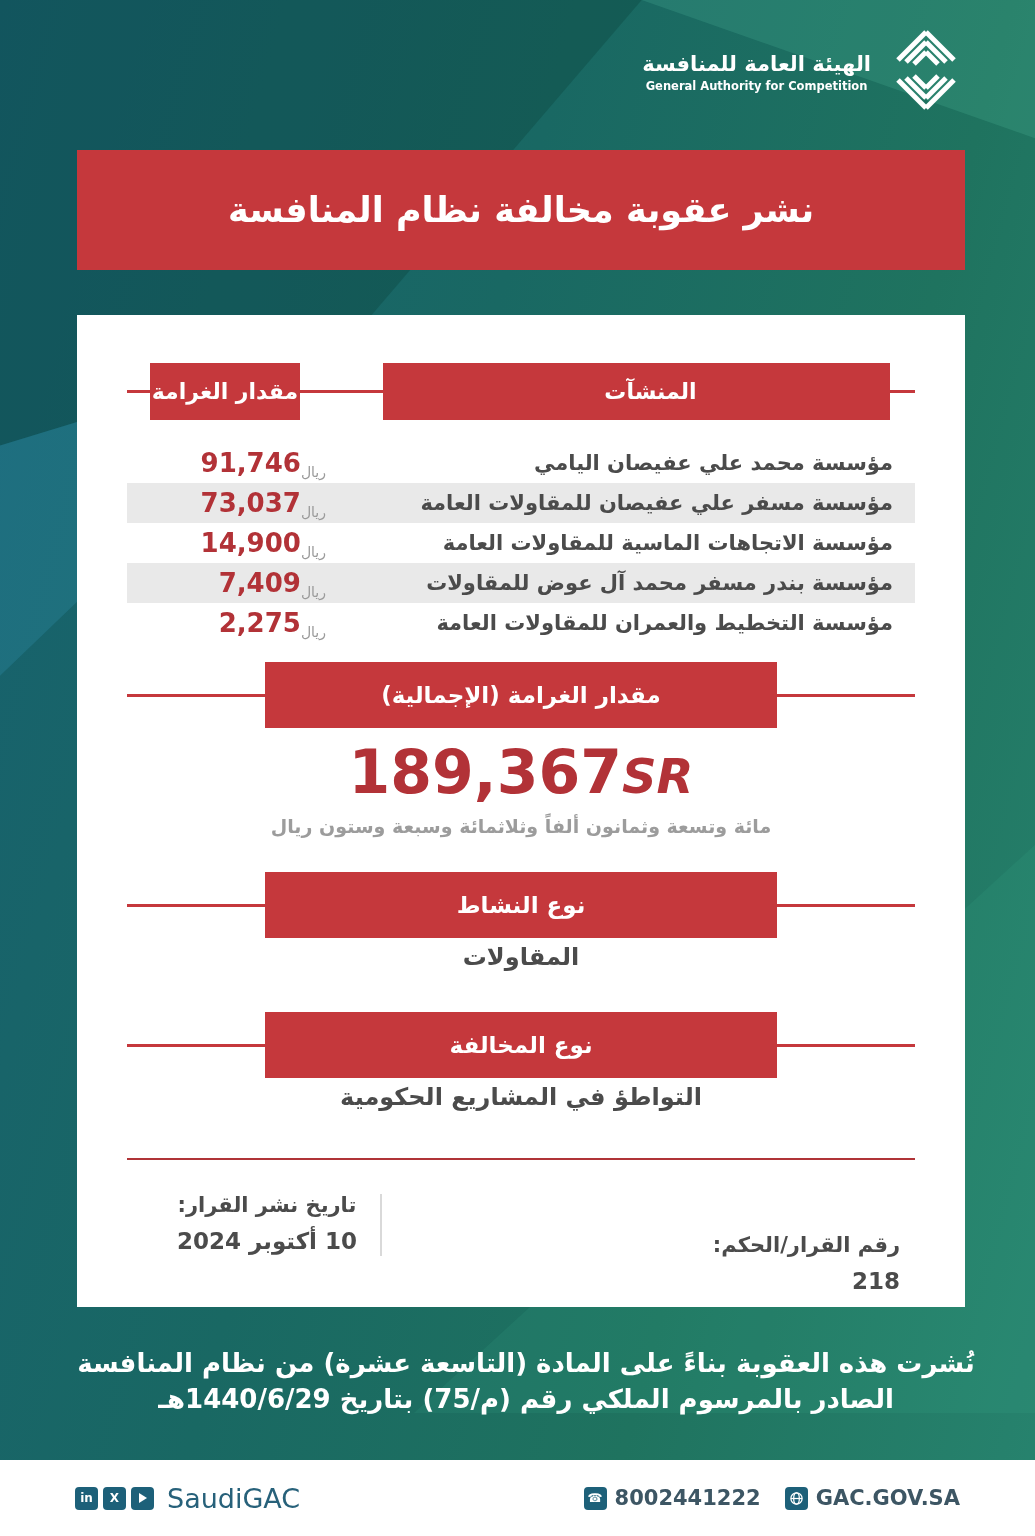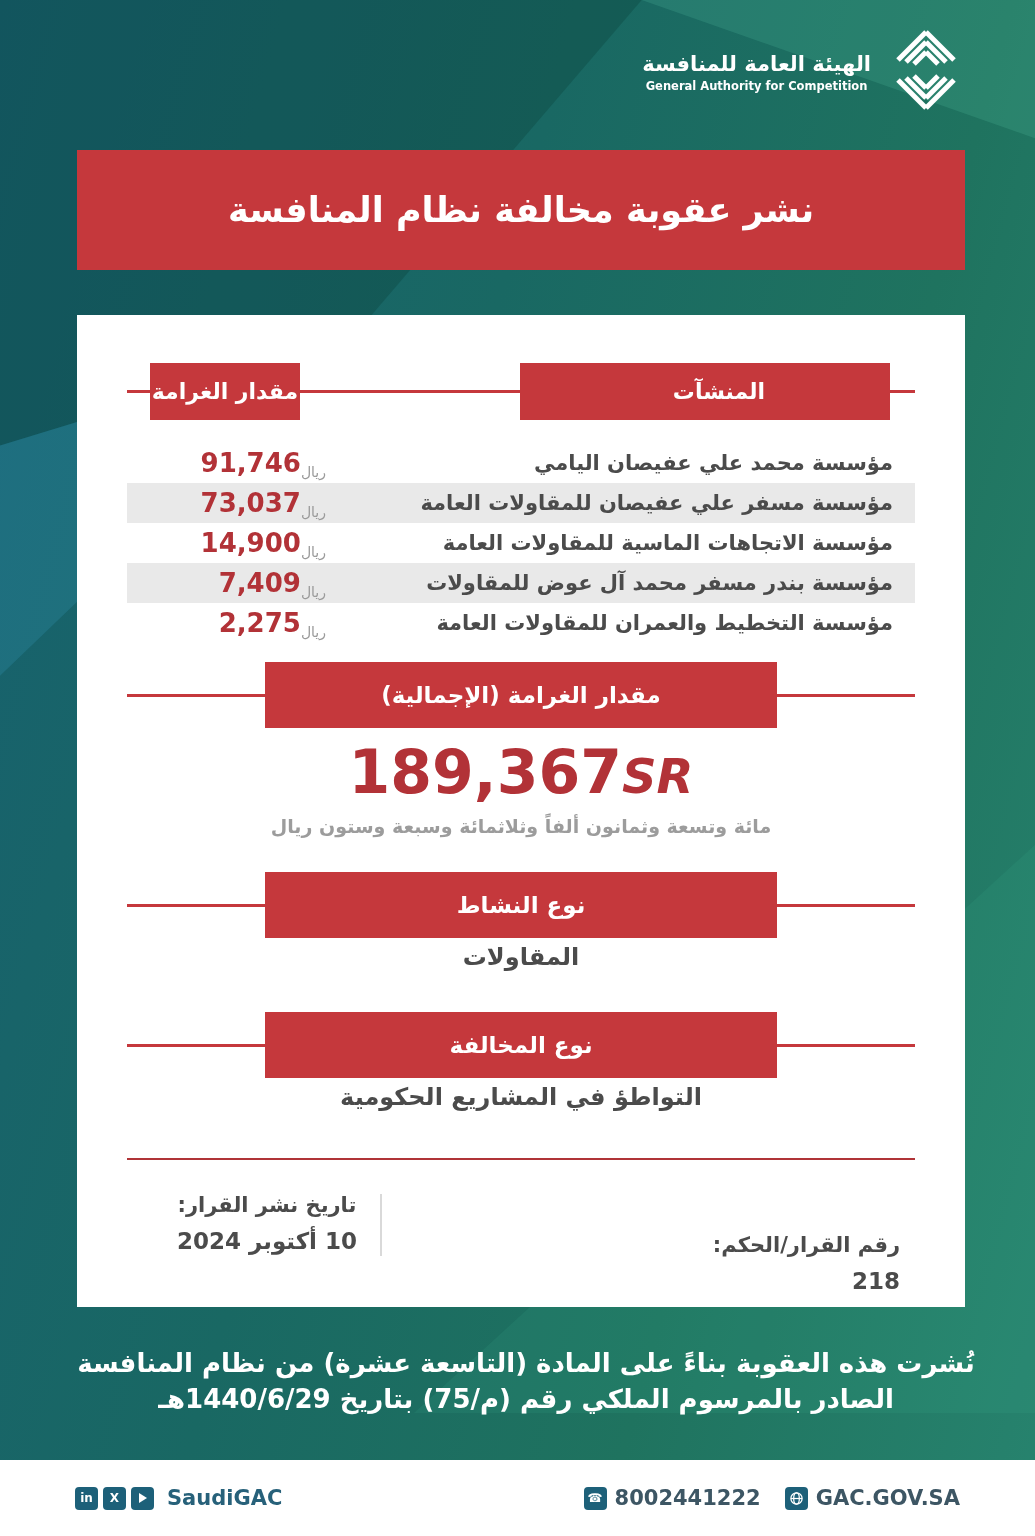--- a/index.html
+++ b/index.html
@@ -26,21 +26,21 @@
 
   
   .card { position:absolute; left:77px; top:315px; width:888px; height:992px; background:#ffffff; }
 
   .header-row { position:absolute; top:48px; left:50px; right:50px; height:57px; display:flex; align-items:center; }
   .seg { height:3px; background:#c5383c; }
   .seg.s1 { width:23px; } .seg.mid { flex:1; } .seg.s2 { width:25px; }
   .hdr-box { background:#c5383c; height:57px; display:flex; align-items:center; justify-content:center;
              color:#fff; font-weight:bold; font-size:22px; direction:rtl; }
   .hdr-box.fine-h { width:150px; }
-  .hdr-box.est-h  { width:370px;padding-left:28px; }
+  .hdr-box.est-h  { width:507px;padding-left:28px; }
 
   .rows { position:absolute; top:128px; left:50px; right:50px; }
   .row { height:40px; display:flex; align-items:center; justify-content:space-between;
          direction:rtl; padding-right:22px; }
   .row.striped { background:#e9e9e9; }
   .row .name { font-weight:bold; color:#4b4b4b; font-size:21px; }
   .row .fine { direction:ltr; width:200px; text-align:right; white-space:nowrap; }
   .row .riyal { color:#9a9a9a; font-size:14px; position:relative; top:5px; margin-right:1px; }
   .row .num { color:#b23237; font-weight:bold; font-size:26px; }
 
@@ -77,21 +77,21 @@
   .legal-note { position:absolute; top:1345px; left:0; right:0; text-align:center; color:#ffffff;
                 font-weight:bold; font-size:26px; line-height:36px; direction:rtl;padding-left:17px; }
 
   
   .footer-bar { position:absolute; left:0; right:0; top:1460px; height:76px; background:#ffffff;
                 display:flex; align-items:center; justify-content:space-between; padding:8px 75px; }
   .social { display:flex; align-items:center; gap:5px; }
   .icon-sq { width:23px; height:23px; background:#1d6079; border-radius:4px; color:#fff;
              display:flex; align-items:center; justify-content:center; font-weight:bold; font-size:12px; }
   .yt-tri { width:0; height:0; border-left:8px solid #fff; border-top:5px solid transparent; border-bottom:5px solid transparent; }
-  .handle { margin-left:8px; color:#27617a; font-weight:bold; font-size:21px; }
+  .handle { margin-left:8px; color:#27617a; font-weight:normal; font-size:27px; }
   .contact { display:flex; align-items:center; gap:24px; }
   .contact .grp { display:flex; align-items:center; gap:8px; }
   .contact .txt { color:#3d5664; font-weight:bold; font-size:21px; }
 </style>
 </head>
 <body>
 
 <div id="page">
   <div class="facet f-top"></div>
   <div class="facet f-left"></div>

